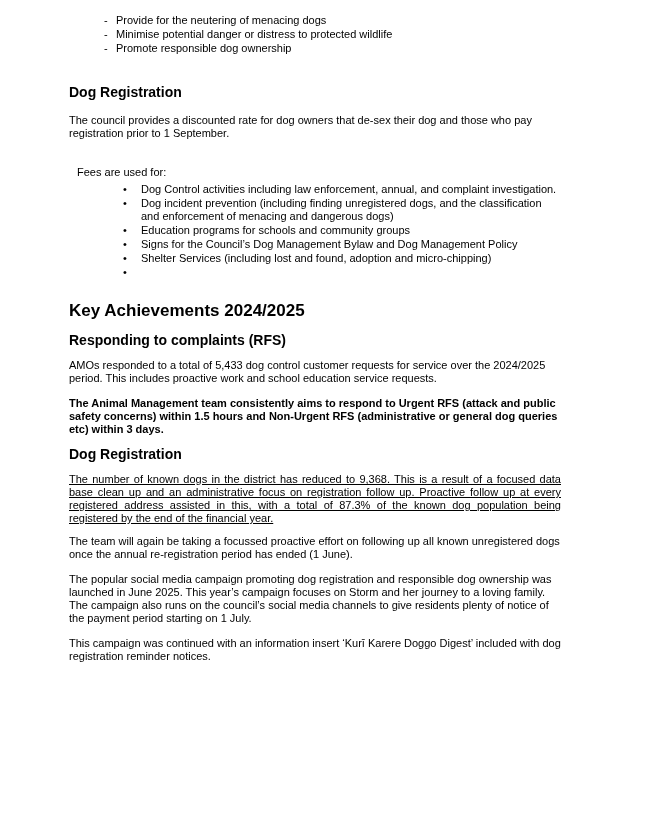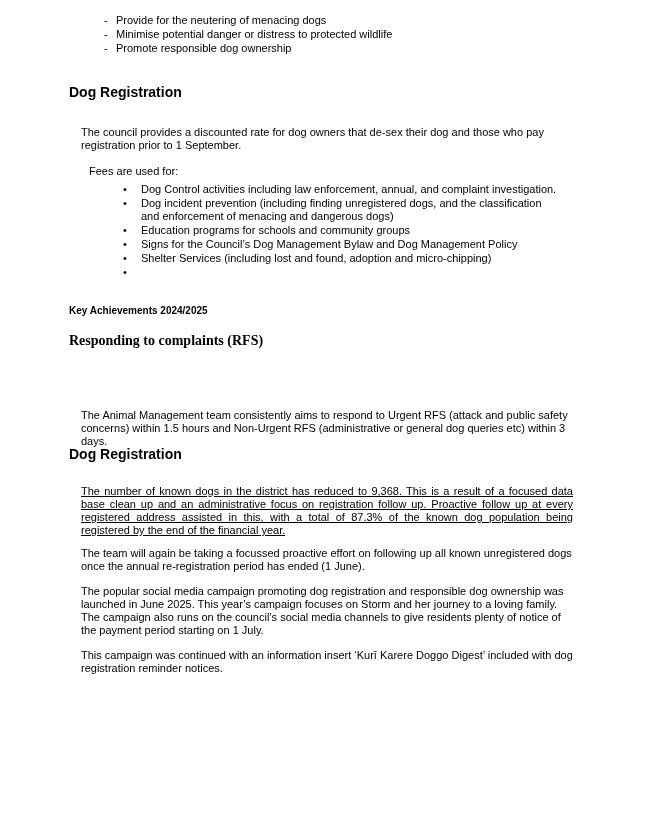--- a/index.html
+++ b/index.html
@@ -13,22 +13,22 @@
     .page { position: absolute; left: 0; top: 0; width: 645px; height: 834px; }
     .dash-list {
       position: absolute; left: 0; top: 14px; margin: 0; padding: 0; list-style: none;
     }
     .dash-list li { position: relative; height: 14px; }
     .dash-list .marker { position: absolute; left: 104px; top: 0; }
     .dash-list .txt { position: absolute; left: 116px; top: 0; white-space: nowrap; }
 
     .block { position: absolute; left: 69px; width: 492px; }
     .h-bold { font-weight: bold; font-size: 14px; }
-    .h-big { font-weight: bold; font-size: 10px; line-height: 18px; }
-    .para { margin: 12px; }
+    .h-big { font-weight: bold; font-size: 17px; line-height: 18px; }
+    .para { margin: 0; }
     .justify { text-align: justify; text-decoration: underline; }
 
     .bullet-list { position: absolute; left: 0; top: 183px; margin: 0; padding: 0; list-style: none; width: 645px; }
     .bullet-list li { position: relative; padding-left: 141px; width: 420px; margin-bottom: 1px; }
     .bullet-list .marker { position: absolute; left: 123px; top: 0; }
   </style>
 </head>
 <body>
 
 <div class="page">
@@ -45,21 +45,21 @@
     <li>
       <span class="marker">-</span>
       <span class="txt">Promote responsible dog ownership</span>
     </li>
   </ul>
 
   <div class="block h-bold" style="top:86px;">Dog Registration</div>
 
   <p class="block para" style="top:114px;">The council provides a discounted rate for dog owners that de-sex their dog and those who pay registration prior to 1 September.</p>
 
-  <p class="block para" style="top:153px;padding-left:8px;">Fees are used for:</p>
+  <p class="block para" style="top:166px;padding-left:8px;">Fees are used for:</p>
 
   <ul class="bullet-list">
     <li>
       <span class="marker">•</span>
       <span>Dog Control activities including law enforcement, annual, and complaint investigation.</span>
     </li>
     <li>
       <span class="marker">•</span>
       <span>Dog incident prevention (including finding unregistered dogs, and the classification and enforcement of menacing and dangerous dogs)</span>
     </li>
@@ -75,24 +75,25 @@
       <span class="marker">•</span>
       <span>Shelter Services (including lost and found, adoption and micro-chipping)</span>
     </li>
     <li>
       <span class="marker">•</span>
     </li>
   </ul>
 
   <div class="block h-big" style="top:302px;">Key Achievements 2024/2025</div>
 
-  <div class="block h-bold" style="top:334px;font-family:Liberation Serif, serif;">Responding to complaints (RFS)</div>
+  <div class="block h-bold" style="top:334px;">Responding to complaints (RFS)</div>
 
+  <p class="block para" style="top:359px;">AMOs responded to a total of 5,433 dog control customer requests for service over the 2024/2025 period. This includes proactive work and school education service requests.</p>
 
-  <p class="block para" style="top:397px;">The Animal Management team consistently aims to respond to Urgent RFS (attack and public safety concerns) within 1.5 hours and Non-Urgent RFS (administrative or general dog queries etc) within 3 days.</p>
+  <p class="block para" style="top:397px;font-weight:bold;">The Animal Management team consistently aims to respond to Urgent RFS (attack and public safety concerns) within 1.5 hours and Non-Urgent RFS (administrative or general dog queries etc) within 3 days.</p>
 
   <div class="block h-bold" style="top:448px;">Dog Registration</div>
 
   <p class="block para justify" style="top:473px;">The number of known dogs in the district has reduced to 9,368. This is a result of a focused data base clean up and an administrative focus on registration follow up. Proactive follow up at every registered address assisted in this, with a total of 87.3% of the known dog population being registered by the end of the financial year.</p>
 
   <p class="block para" style="top:535px;">The team will again be taking a focussed proactive effort on following up all known unregistered dogs once the annual re-registration period has ended (1 June).</p>
 
   <p class="block para" style="top:573px;">The popular social media campaign promoting dog registration and responsible dog ownership was launched in June 2025. This year’s campaign focuses on Storm and her journey to a loving family. The campaign also runs on the council’s social media channels to give residents plenty of notice of the payment period starting on 1 July.</p>
 
   <p class="block para" style="top:637px;">This campaign was continued with an information insert ‘Kurī Karere Doggo Digest’ included with dog registration reminder notices.</p>

